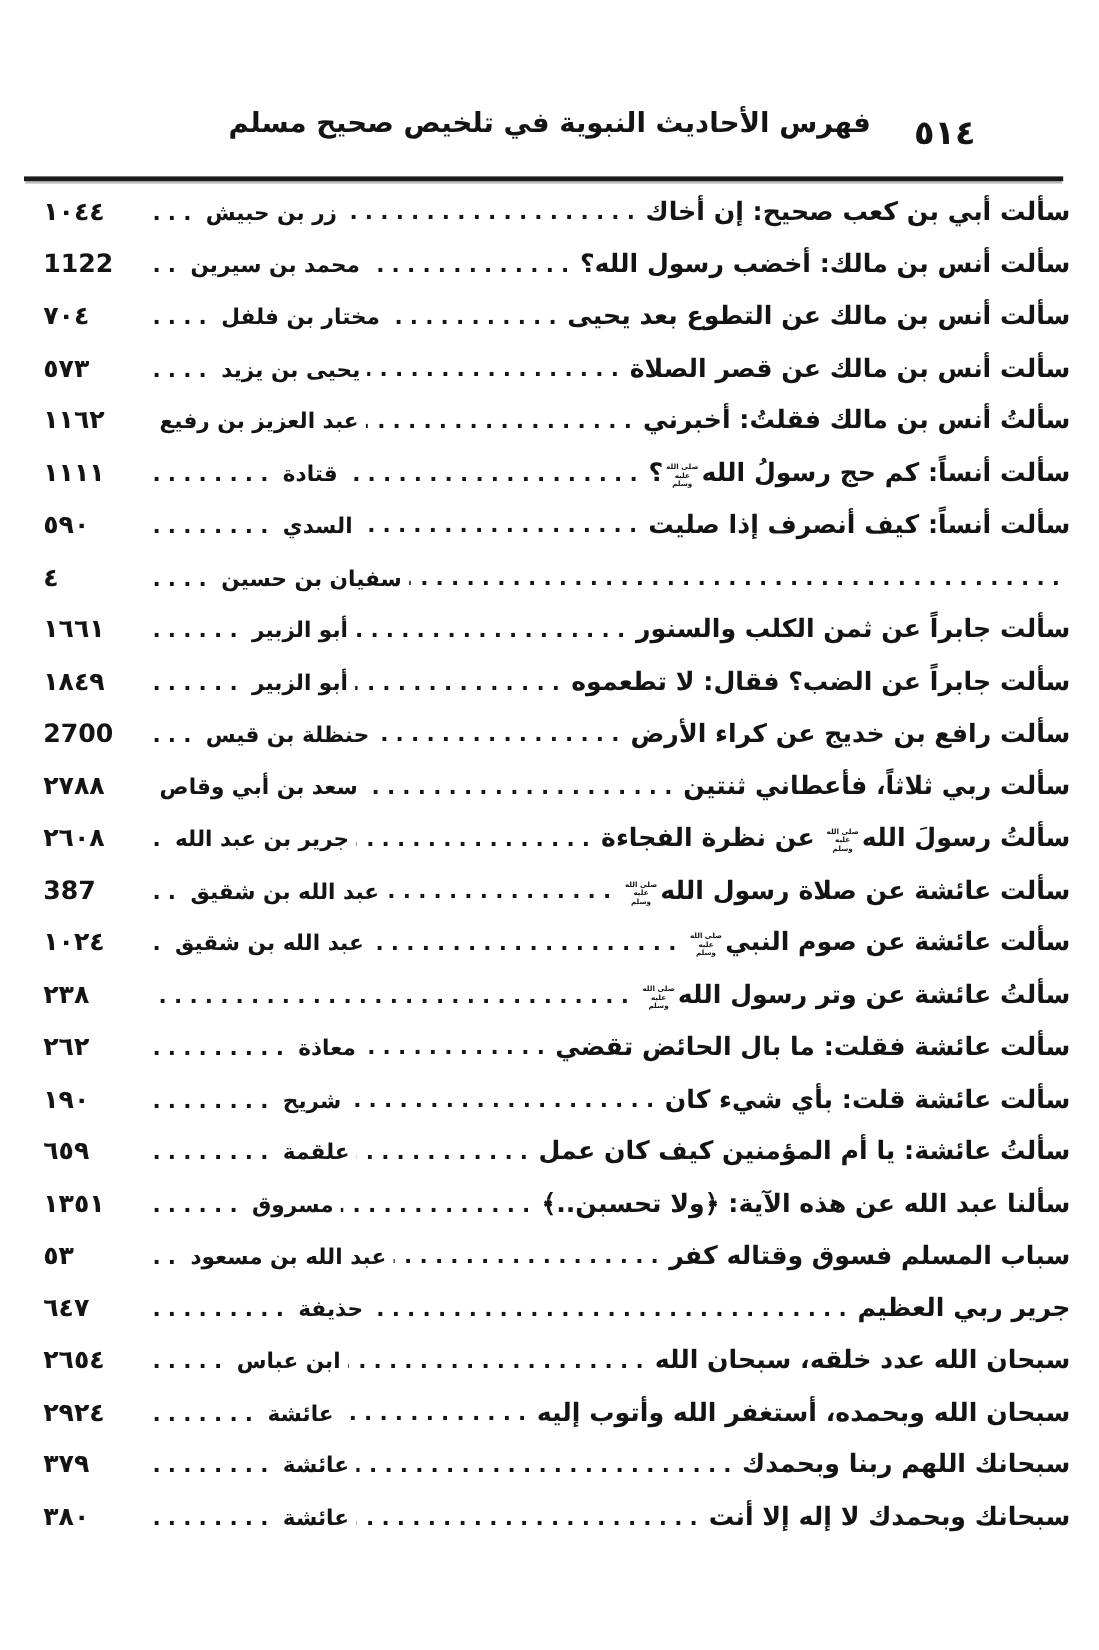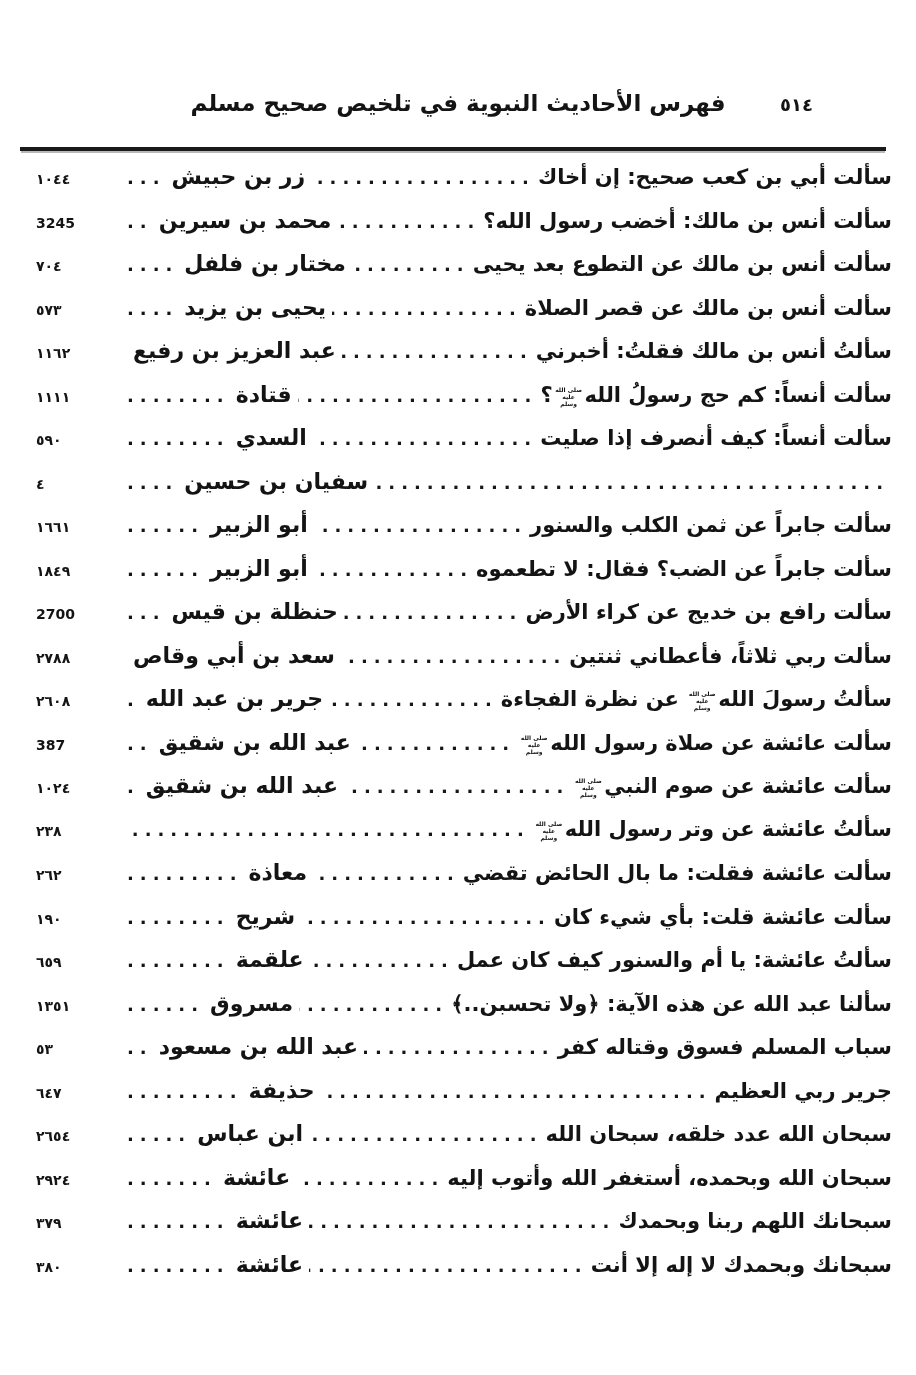--- a/index.html
+++ b/index.html
@@ -14,21 +14,21 @@
     overflow:hidden;
   }
   .title{
     position:absolute;top:90px;left:0;right:0;
     text-align:center;
     font-size:23px;
     letter-spacing:0;
   }
   .folio{
     position:absolute;top:94px;right:103px;
-    font-size:18px;
+    font-size:28px;
   }
   .rule{
     position:absolute;top:147px;left:20px;right:30px;
     height:4px;background:#1a1a1a;
     box-shadow:0 3px 0 -1px #b9b9b9;
   }
   .rows{
     position:absolute;top:155px;right:24px;left:36px;
   }
   .row{
@@ -41,28 +41,28 @@
   .entry{flex:0 0 auto;white-space:nowrap;font-size:21px;}
   .lead{
     flex:1 1 0;min-width:6px;
     overflow:hidden;white-space:nowrap;
     font-size:18px;letter-spacing:6px;color:#161616;
     margin:0 3px;
   }
   .lead::after{
     content:"................................................................................";
   }
-  .narr{flex:0 0 auto;white-space:nowrap;font-size:22px;padding:0 3px;}
+  .narr{flex:0 0 auto;white-space:nowrap;font-size:18px;padding:0 3px;}
   .trail{
     flex:0 0 auto;overflow:hidden;white-space:nowrap;
     font-size:18px;letter-spacing:6px;margin:0 3px;
   }
   .num{
     flex:0 0 auto;width:88px;
-    font-size:14px;text-align:left;
+    font-size:21px;text-align:left;
   }
   .saw{
     display:inline-block;width:28px;
     font-size:6px;line-height:1.15;
     text-align:center;vertical-align:-4px;
     white-space:normal;margin:0 2px;
     font-weight:bold;
   }
 </style>
 </head>
@@ -78,21 +78,21 @@
         <span class="lead"></span>
         <span class="narr">زر بن حبيش</span>
         <span class="trail">...</span>
         <span class="num">١٠٤٤</span>
       </div>
       <div class="row">
         <span class="entry">سألت أنس بن مالك: أخضب رسول الله؟</span>
         <span class="lead"></span>
         <span class="narr">محمد بن سيرين</span>
         <span class="trail">..</span>
-        <span class="num">3245</span>
+        <span class="num">1122</span>
       </div>
       <div class="row">
         <span class="entry">سألت أنس بن مالك عن التطوع بعد يحيى</span>
         <span class="lead"></span>
         <span class="narr">مختار بن فلفل</span>
         <span class="trail">....</span>
         <span class="num">٧٠٤</span>
       </div>
       <div class="row">
         <span class="entry">سألت أنس بن مالك عن قصر الصلاة</span>
@@ -191,21 +191,21 @@
         <span class="num">٢٦٢</span>
       </div>
       <div class="row">
         <span class="entry">سألت عائشة قلت: بأي شيء كان</span>
         <span class="lead"></span>
         <span class="narr">شريح</span>
         <span class="trail">........</span>
         <span class="num">١٩٠</span>
       </div>
       <div class="row">
-        <span class="entry">سألتُ عائشة: يا أم والسنور كيف كان عمل</span>
+        <span class="entry">سألتُ عائشة: يا أم المؤمنين كيف كان عمل</span>
         <span class="lead"></span>
         <span class="narr">علقمة</span>
         <span class="trail">........</span>
         <span class="num">٦٥٩</span>
       </div>
       <div class="row">
         <span class="entry">سألنا عبد الله عن هذه الآية: ﴿ولا تحسبن..﴾</span>
         <span class="lead"></span>
         <span class="narr">مسروق</span>
         <span class="trail">......</span>

